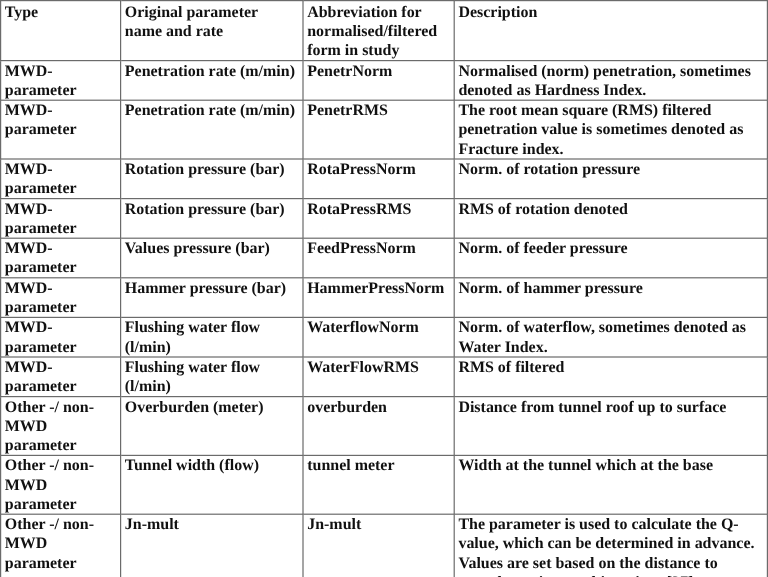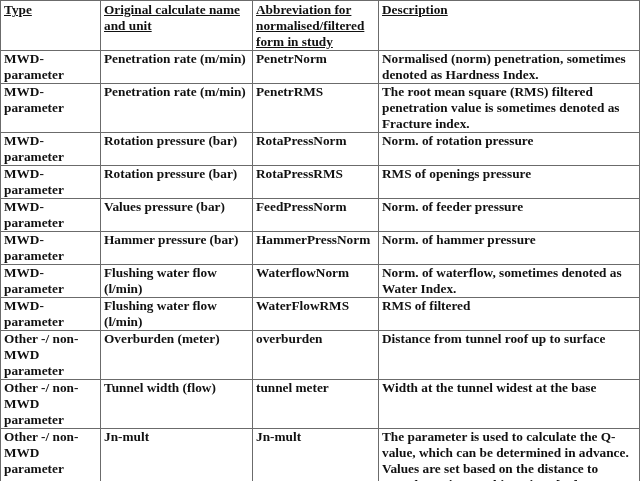--- a/index.html
+++ b/index.html
@@ -19,40 +19,40 @@
     text-align: left;
     padding: 0 4px 0 3px;
     overflow: hidden;
   }
   th { font-weight: bold; padding-top: 1px; }
   td { padding-top: 0px; font-weight: bold; }
   col.c1 { width: 100px; }
   col.c2 { width: 152px; }
   col.c3 { width: 126px; }
   col.c4 { width: 261px; }
-  tr.hdr { height: 48px; text-decoration: underline; }
+  tr.hdr { height: 48px; }
   tr.h32 { height: 32px; }
   tr.h49 { height: 49px; }
   tr.h47 { height: 47px; }
   tr.h65 { height: 65px; }
 </style>
 </head>
 <body>
 
 <table>
   <colgroup>
     <col class="c1">
       <col class="c2">
       <col class="c3">
       <col class="c4">
   </colgroup>
   <thead>
     <tr class="hdr">
       <th>Type</th>
-      <th>Original calculate name and unit</th>
+      <th>Original parameter name and rate</th>
       <th>Abbreviation for normalised/filtered form in study</th>
       <th>Description</th>
     </tr>
   </thead>
   <tbody>
     <tr class="h32">
       <td>MWD-parameter</td>
       <td>Penetration rate (m/min)</td>
       <td>PenetrNorm</td>
       <td>Normalised (norm) penetration, sometimes denoted as Hardness Index.</td>
@@ -66,21 +66,21 @@
     <tr class="h32">
       <td>MWD-parameter</td>
       <td>Rotation pressure (bar)</td>
       <td>RotaPressNorm</td>
       <td>Norm. of rotation pressure</td>
     </tr>
     <tr class="h32">
       <td>MWD-parameter</td>
       <td>Rotation pressure (bar)</td>
       <td>RotaPressRMS</td>
-      <td>RMS of openings pressure</td>
+      <td>RMS of rotation denoted</td>
     </tr>
     <tr class="h32">
       <td>MWD-parameter</td>
       <td>Values pressure (bar)</td>
       <td>FeedPressNorm</td>
       <td>Norm. of feeder pressure</td>
     </tr>
     <tr class="h32">
       <td>MWD-parameter</td>
       <td>Hammer pressure (bar)</td>
@@ -102,21 +102,21 @@
     <tr class="h47">
       <td>Other -/ non-MWD parameter</td>
       <td>Overburden (meter)</td>
       <td>overburden</td>
       <td>Distance from tunnel roof up to surface</td>
     </tr>
     <tr class="h47">
       <td>Other -/ non-MWD parameter</td>
       <td>Tunnel width (flow)</td>
       <td>tunnel meter</td>
-      <td>Width at the tunnel widest at the base</td>
+      <td>Width at the tunnel which at the base</td>
     </tr>
     <tr class="h65">
       <td>Other -/ non-MWD parameter</td>
       <td>Jn-mult</td>
       <td>Jn-mult</td>
       <td>The parameter is used to calculate the Q-value, which can be determined in advance. Values are set based on the distance to tunnel openings and junctions [27].</td>
     </tr>
   </tbody>
 </table>
 

